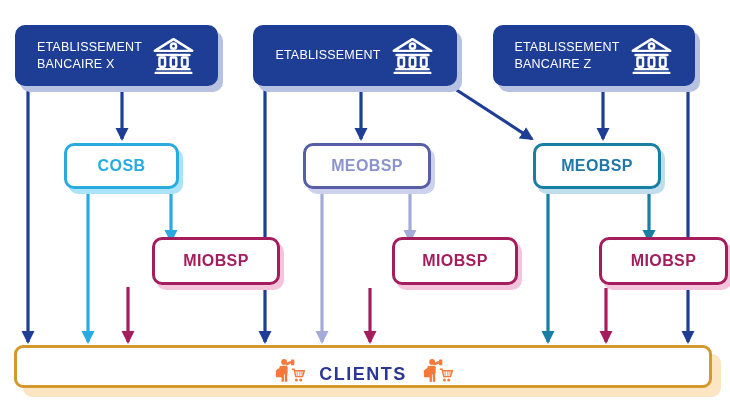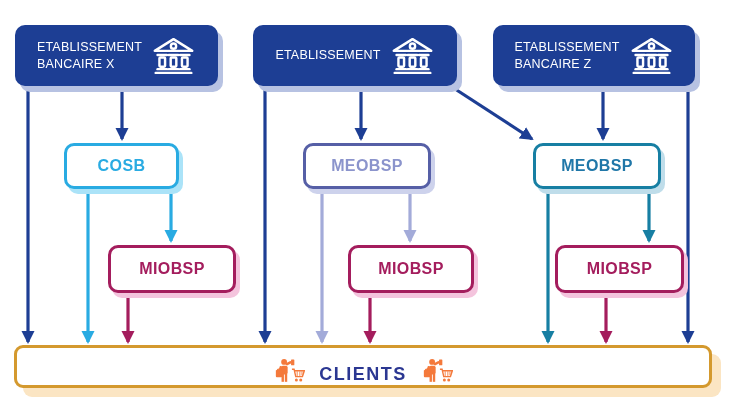--- a/index.html
+++ b/index.html
@@ -22,22 +22,23 @@
   .node{
     position:absolute;border-radius:10px;background:#ffffff;
     display:flex;align-items:center;justify-content:center;
     font-weight:bold;font-size:16px;letter-spacing:.4px;
   }
   .tier2{top:143px;height:40px;border:3px solid;}
   .cosb{left:64px;width:109px;border-color:var(--cyan);color:var(--cyan);box-shadow:4px 5px 0 var(--cyan-shadow);}
   .meobsp{left:303px;width:122px;border-color:var(--peri-border);color:var(--peri-text);box-shadow:4px 5px 0 var(--peri-shadow);}
   .mobsp{left:533px;width:122px;border-color:var(--teal);color:var(--teal-text);box-shadow:4px 5px 0 var(--teal-shadow);}
   .miobsp{
-    top:245px;height:42px;border:3px solid var(--crimson);color:var(--crimson);
+    top:237px;height:42px;border:3px solid var(--crimson);color:var(--crimson);
     box-shadow:4px 5px 0 var(--crimson-shadow);
+    margin-left:44px;
   }
   .mi-l{left:108px;width:122px;}
   .mi-m{left:348px;width:120px;}
   .mi-r{left:555px;width:123px;}
 
   
   .clients{
     position:absolute;left:14px;top:345px;width:698px;height:43px;
     border:3px solid var(--gold);border-radius:9px;background:#ffffff;
     box-shadow:9px 9px 0 var(--gold-shadow);

